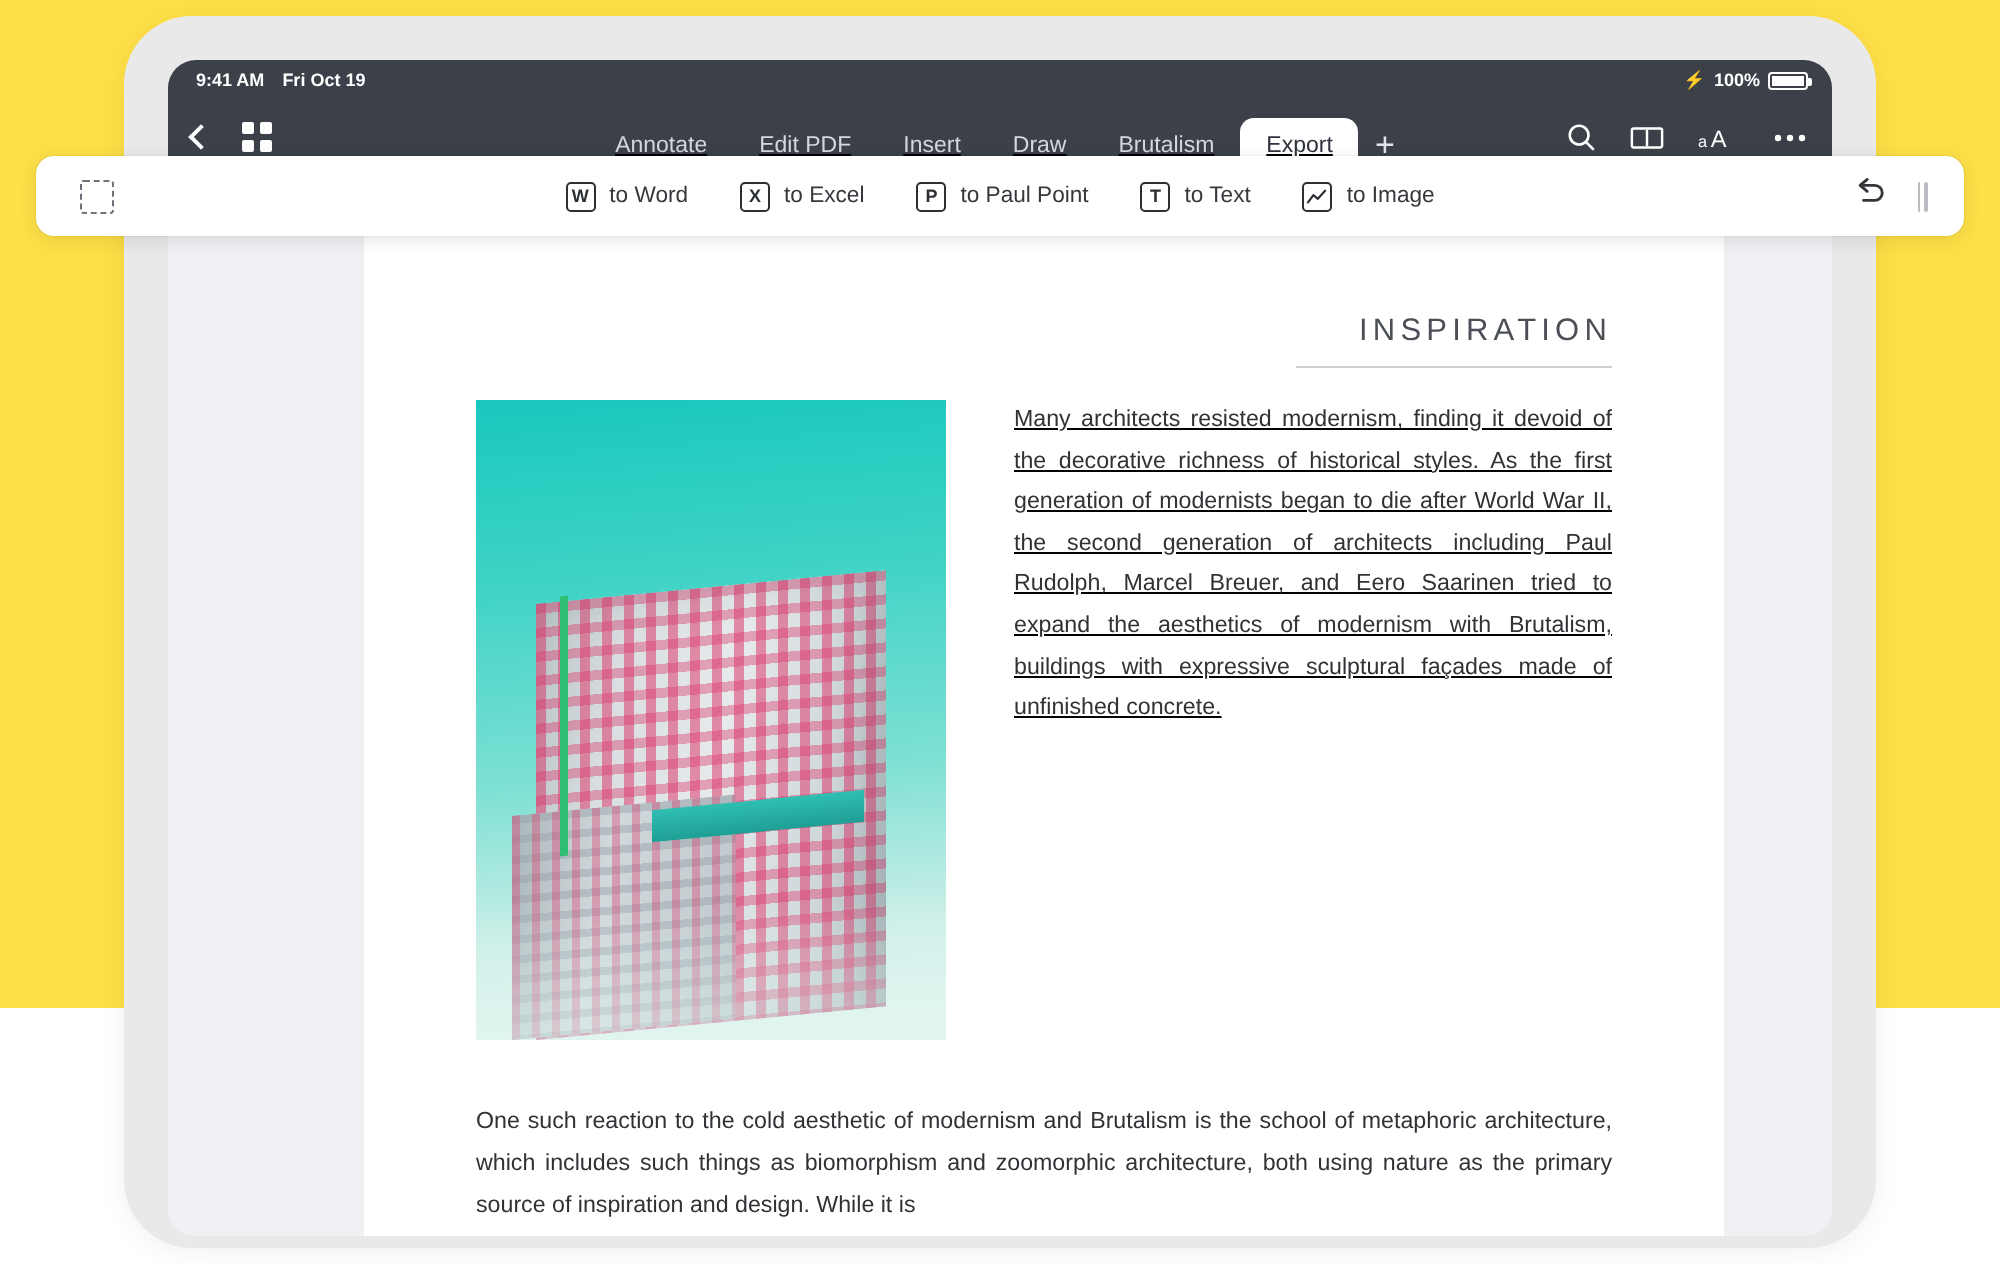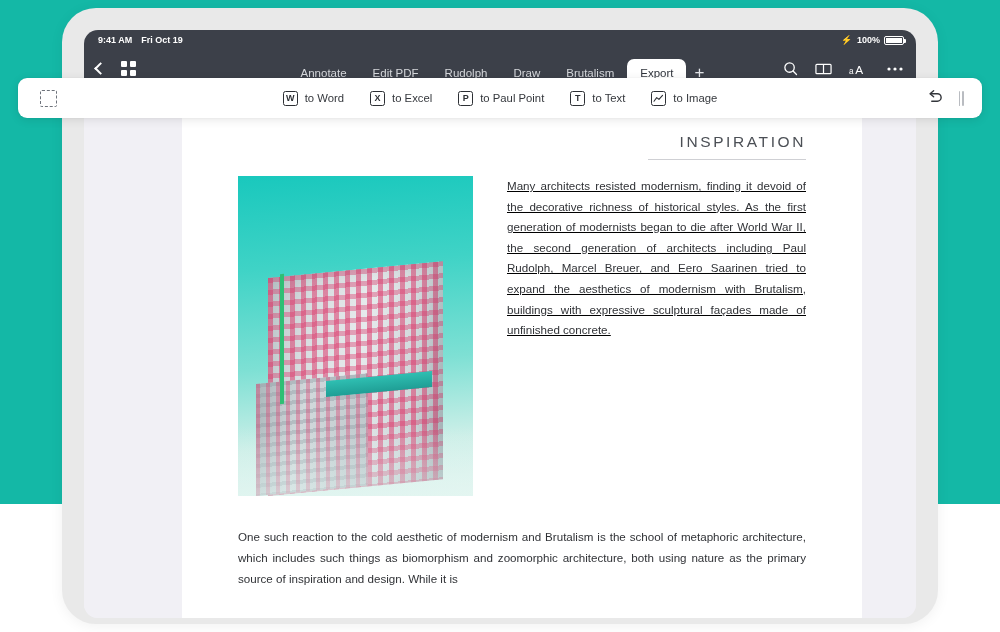--- a/index.html
+++ b/index.html
@@ -2,21 +2,21 @@
 <html><head>
 <meta charset="utf-8">
 <style>
   * { box-sizing: border-box; margin: 0; padding: 0; }
   html, body {
     width: 1000px; height: 632px;
     background: #ffffff;
     font-family: "Liberation Sans", sans-serif;
     overflow: hidden;
   }
-  #root { position: relative; width: 1000px; height: 504px; background: #14b8a6; }
+  #root { position: relative; width: 1000px; height: 504px; background: #fde047; }
 
   
   .device {
     position: absolute;
     left: 62px; top: 8px;
     width: 876px; height: 616px;
     background: #e9e9e9;
     border-radius: 34px;
     box-shadow: 0 2px 14px rgba(0,0,0,0.06);
   }
@@ -116,20 +116,21 @@
     padding: 20px 56px 0 56px;
   }
 
   .doc-heading {
     text-align: right;
     font-size: 15.5px;
     letter-spacing: 2.6px;
     color: #4b4f55;
     padding-top: 4px;
     font-weight: normal;
+    margin-top: 24px;
   }
   .doc-rule {
     margin: 8px 0 0 auto;
     width: 158px; height: 1px; background: #cfd0d4;
   }
 
   .doc-body { display: flex; gap: 0; margin-top: 16px; text-decoration: underline; }
   .doc-figure {
     width: 235px; height: 320px; flex: 0 0 235px;
     position: relative; overflow: hidden;
@@ -249,21 +250,21 @@
                 <span></span>
                 <span></span>
                 <span></span>
               </span>
           </span>
         </div>
 
         <div class="tabs">
           <div class="tab">Annotate</div>
           <div class="tab">Edit PDF</div>
-          <div class="tab">Rudolph</div>
+          <div class="tab">Insert</div>
           <div class="tab">Draw</div>
           <div class="tab">Brutalism</div>
           <div class="tab active">Export</div>
           <div class="tab-add">+</div>
         </div>
 
         <div class="nav-right">
           <span class="nav-icon-btn">
             <svg width="15" height="15" viewBox="0 0 16 16">
               <circle cx="7" cy="7" r="5" fill="none" stroke="#fff" stroke-width="1.4"></circle>

